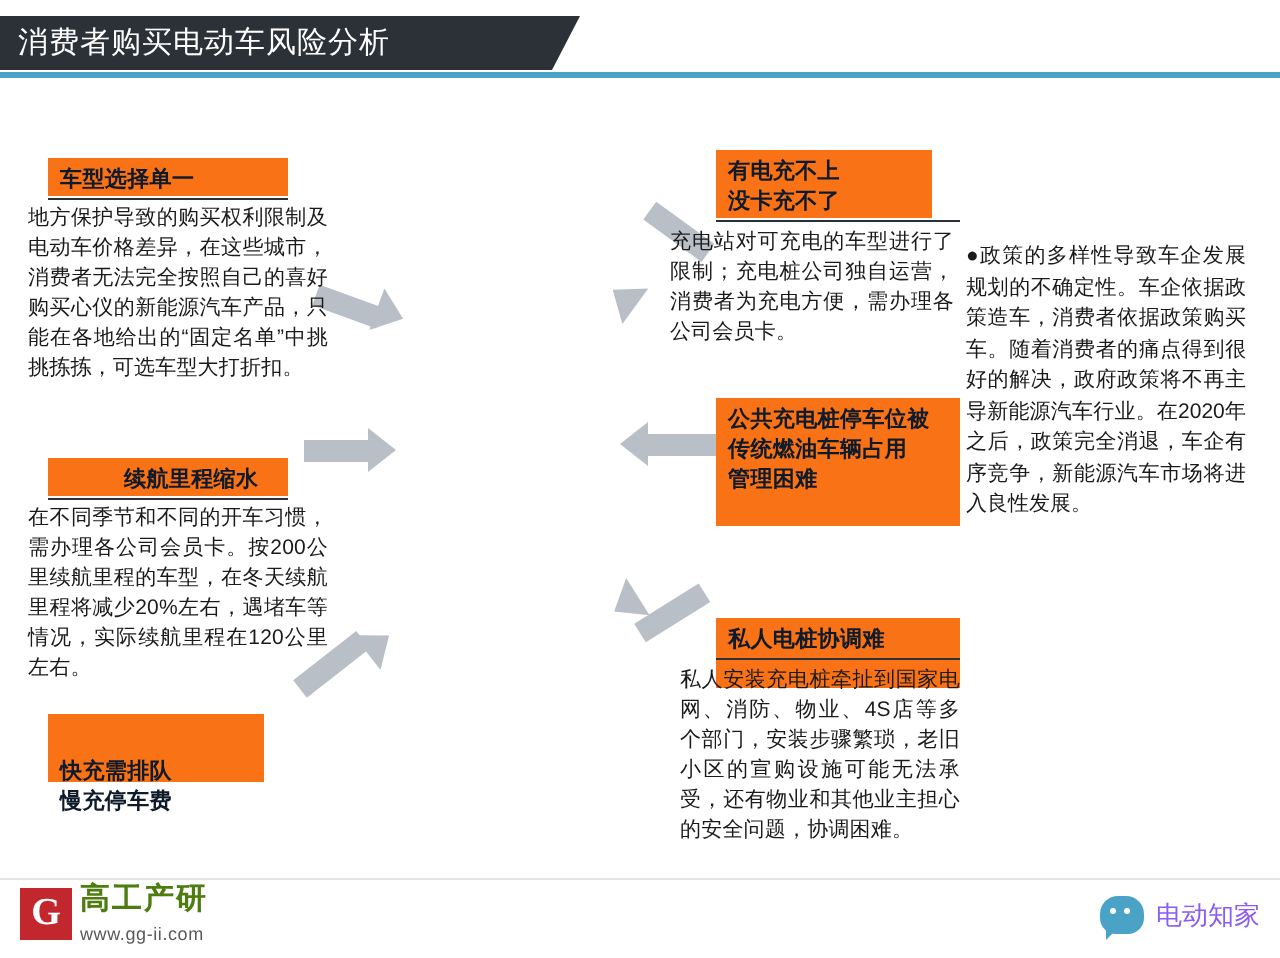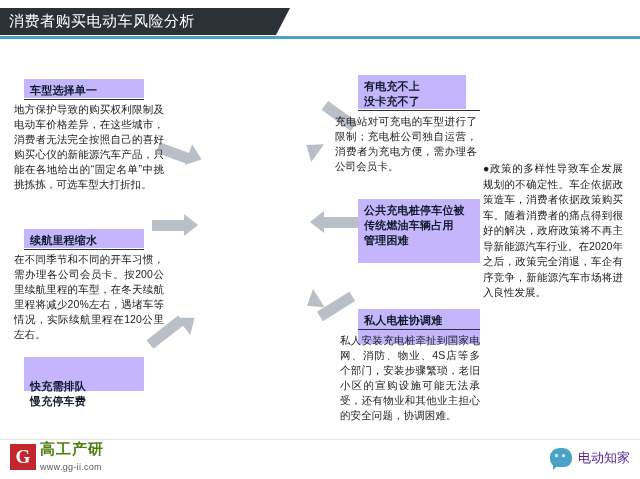--- a/index.html
+++ b/index.html
@@ -125,21 +125,21 @@
     position: absolute;
     width: 3px; height: 3px;
     background: #ffffff;
     border-radius: 50%;
     top: 6px;
   }
   #wechat .wx-icon .d1 { left: 5px; }
   #wechat .wx-icon .d2 { left: 12px; }
   #wechat .wx-label {
     font-size: 13px;
-    color: #4c1d95;
+    color: #8b5cf6;
   }
 
   
   #hub {
     position: absolute;
     left: 194px; top: 112px;
     width: 118px; height: 104px;
     background: #1e88c3;
     border-radius: 50% / 50%;
     box-shadow: 0 1px 3px rgba(0,0,0,0.18);
@@ -152,21 +152,21 @@
     color: #ffffff;
     font-size: 14px;
     font-weight: bold;
     line-height: 20px;
     letter-spacing: 1px;
   }
 
   
   .hbox {
     position: absolute;
-    background: #c4b5fd;
+    background: #f97316;
     box-sizing: border-box;
   }
   .hbox .head-text {
     color: #0f1b2a;
     font-size: 11px;
     font-weight: bold;
     line-height: 15px;
     padding: 4px 6px;
     letter-spacing: 0.2px;
   }
@@ -198,21 +198,20 @@
 
   
   #side-note {
     position: absolute;
     left: 483px; top: 78px;
     width: 140px;
     font-size: 10.5px;
     line-height: 15.5px;
     color: #1a1a1a;
     text-align: justify;
-    margin-top: 40px;
   }
 </style>
 </head>
 <body>
 
 <div id="page">
 
   <div id="header-band">
     <div id="title-bar">
       <div class="title-text">消费者购买电动车风险分析</div>
@@ -241,27 +240,27 @@
 
     <div class="arrow" style="left:320px; top:272px; width:38px; height:11px; transform:rotate(-32deg); transform-origin:left center;"></div>
     <div class="arrow-head ah-left" style="left:306px; top:252px; transform:rotate(-32deg);"></div>
 
     <div class="hbox" style="left:24px; top:40px; width:120px; height:19px;">
       <div class="head-text">车型选择单一</div>
     </div>
     <div class="underline-rule" style="left:24px; top:60px; width:120px;"></div>
     <div class="bodytext" style="left:14px; top:63px; width:150px;">地方保护导致的购买权利限制及电动车价格差异，在这些城市，消费者无法完全按照自己的喜好购买心仪的新能源汽车产品，只能在各地给出的“固定名单”中挑挑拣拣，可选车型大打折扣。</div>
 
-    <div class="hbox" style="left:24px; top:190px; width:120px; height:19px;">
+    <div class="hbox" style="left:24px; top:190px; width:120px; height:19px;padding-left:32px;">
       <div class="head-text">续航里程缩水</div>
     </div>
     <div class="underline-rule" style="left:24px; top:210px; width:120px;"></div>
     <div class="bodytext" style="left:14px; top:213px; width:150px;">在不同季节和不同的开车习惯，需办理各公司会员卡。按200公里续航里程的车型，在冬天续航里程将减少20%左右，遇堵车等情况，实际续航里程在120公里左右。</div>
 
-    <div class="hbox" style="left:24px; top:318px; width:120px; height:34px; white-space:pre-line;">
+    <div class="hbox" style="left:24px; top:318px; width:108px; height:34px; white-space:pre-line;">
       <div class="head-text" style="white-space:pre-line;">快充需排队
 慢充停车费</div>
     </div>
 
     <div class="hbox" style="left:358px; top:36px; width:108px; height:34px;">
       <div class="head-text" style="white-space:pre-line;">有电充不上
 没卡充不了</div>
     </div>
     <div class="underline-rule" style="left:358px; top:71px; width:122px;"></div>
     <div class="bodytext" style="left:335px; top:75px; width:142px;">充电站对可充电的车型进行了限制；充电桩公司独自运营，消费者为充电方便，需办理各公司会员卡。</div>

